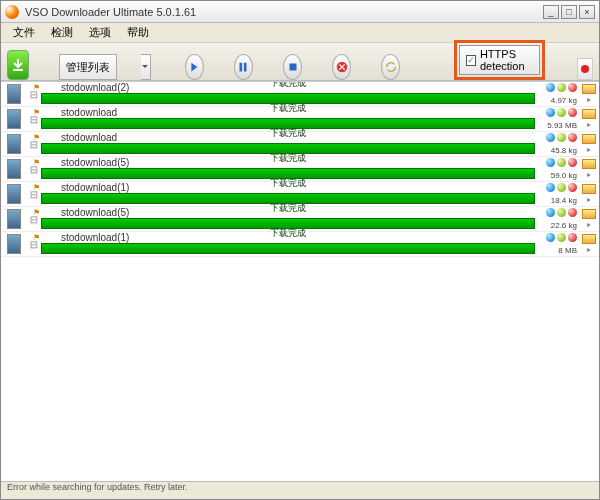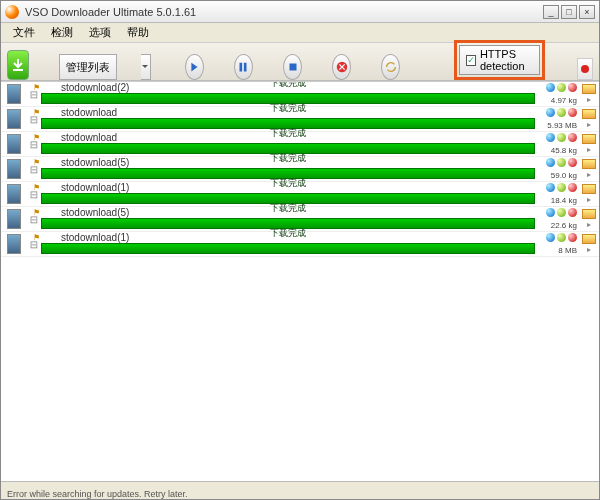--- a/index.html
+++ b/index.html
@@ -37,21 +37,21 @@
 .actions { width:44px; display:flex; flex-direction:column; align-items:flex-end; justify-content:space-between; padding:1px 2px; }
 .actions .icons { display:flex; gap:2px; }
 .aicon { width:9px; height:9px; border-radius:50%; cursor:pointer; }
 .ai-blue { background:radial-gradient(circle at 30% 30%,#aef,#06c); }
 .ai-grn { background:radial-gradient(circle at 30% 30%,#efa,#6a0); }
 .ai-red { background:radial-gradient(circle at 30% 30%,#fcc,#c00); }
 .actions .size { font-size:8px; color:#444; }
 .side { width:20px; display:flex; flex-direction:column; align-items:center; justify-content:center; gap:1px; }
 .side .s1 { width:14px; height:10px; background:linear-gradient(#fe8,#ea4); border:1px solid #c82; cursor:pointer; }
 .side .s2 { font-size:8px; color:#888; cursor:pointer; }
-.statusbar { height:18px; background:#ece9d8; border-top:1px solid #bbb; display:flex; align-items:flex-end; padding:0 6px; font-size:9px; color:#555; }
+.statusbar { height:18px; background:#ece9d8; border-top:1px solid #bbb; display:flex; align-items:flex-start; padding:0 6px; font-size:9px; color:#555; }
 </style>
 </head>
 <body>
 
 <div class="titlebar">
   <div class="ico"></div>
   <div class="title">VSO Downloader Ultimate 5.0.1.61</div>
   <div class="winbtns">
     <div class="winbtn">_</div>
     <div class="winbtn">□</div>

